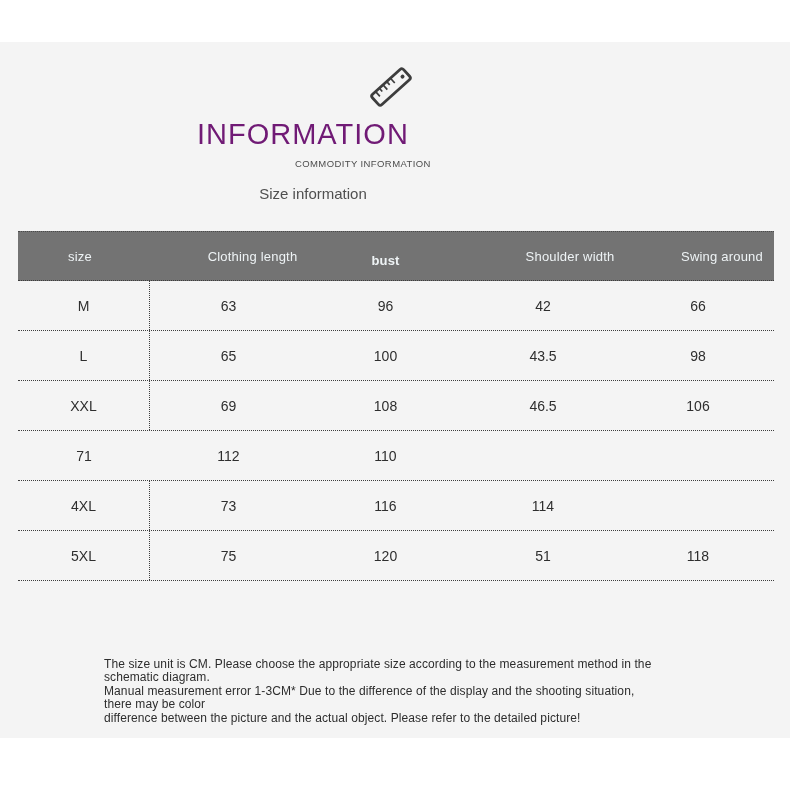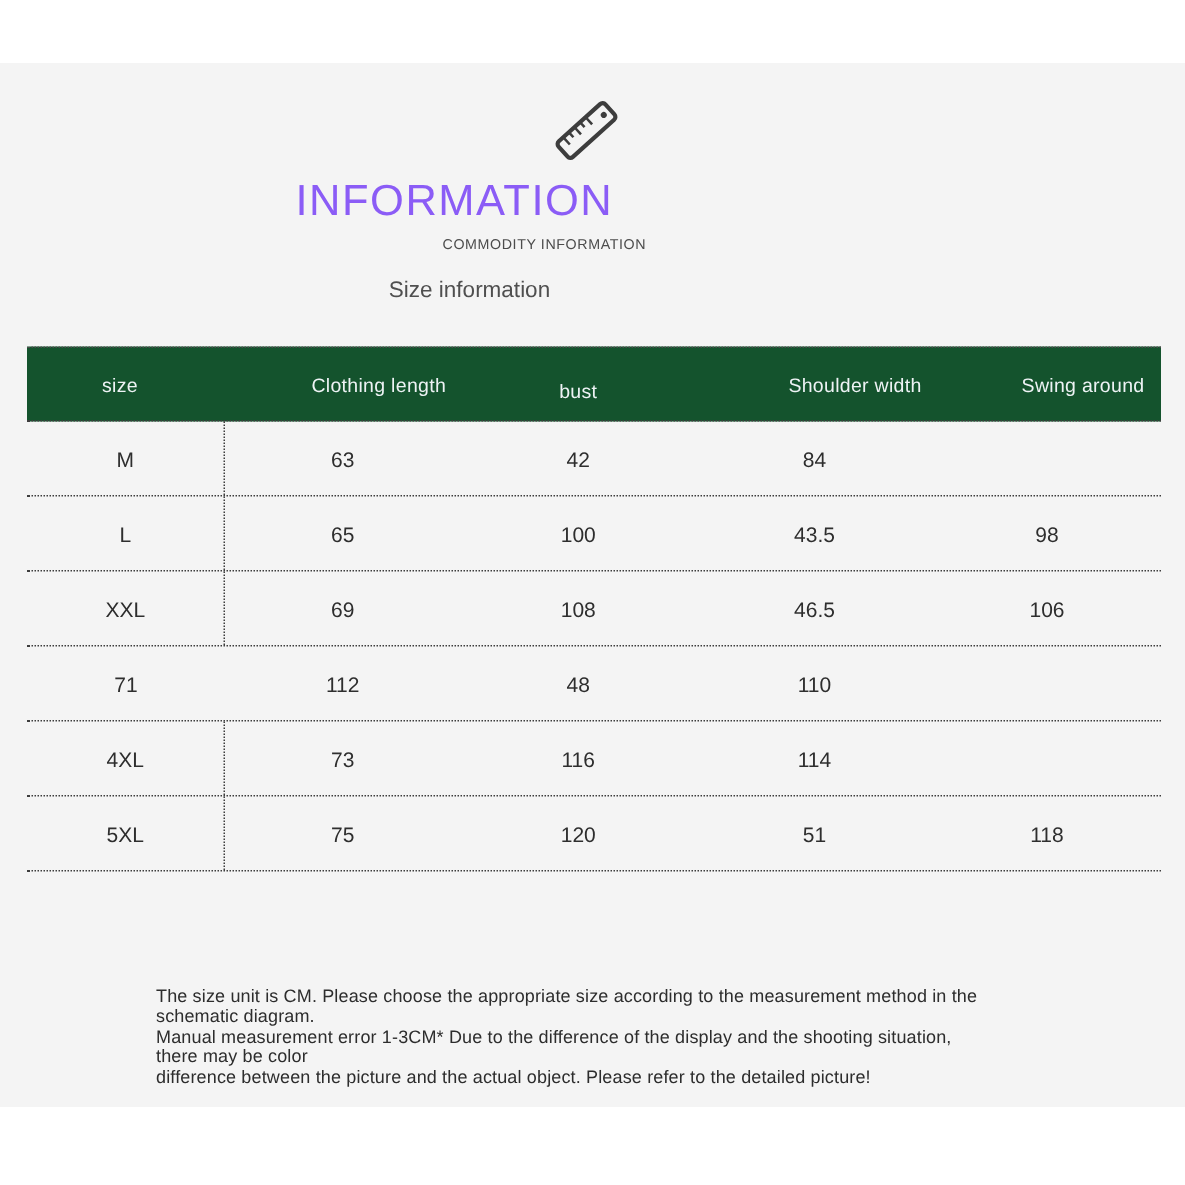--- a/index.html
+++ b/index.html
@@ -20,49 +20,49 @@
 
   
   .ruler{
     position:absolute;left:364px;top:60px;width:54px;height:54px;
   }
   .ruler svg{width:100%;height:100%;}
 
   
   .title{
     position:absolute;left:197px;top:118px;
-    font-size:29px;font-weight:400;color:#8b5cf6;letter-spacing:1px;
+    font-size:29px;font-weight:400;color:#701a75;letter-spacing:1px;
   }
   .subtitle{
     position:absolute;left:295px;top:158px;
     font-size:9.5px;font-weight:400;color:#4c4c4c;letter-spacing:0.4px;text-align:center;
   }
   .section-title{
     position:absolute;left:0;top:185px;width:626px;
     text-align:center;font-size:15px;color:#4f4f4f;
   }
 
   
   .size-table{
     position:absolute;left:18px;top:231px;width:756px;
   }
   .thead{
     display:grid;grid-template-columns:132px 157px 157px 158px 152px;
     height:50px;align-items:center;
-    background:#14532d;
+    background:#737373;
     border-top:1px dotted #4a4a4a;
     border-bottom:1px dotted #3d3d3d;
     box-sizing:border-box;
   }
   .th{
     text-align:center;color:#eef3f5;font-size:13px;letter-spacing:0.2px;
   }
   .th:nth-child(1){transform:translateX(-4px);}
   .th:nth-child(2){transform:translateX(24px);}
-  .th:nth-child(3){transform:translateY(4px);}
+  .th:nth-child(3){transform:translateY(4px);font-weight:bold;}
   .th:nth-child(4){transform:translateX(27px);}
   .th:nth-child(5){transform:translateX(24px);}
   .tr{
     display:grid;grid-template-columns:132px 157px 157px 158px 152px;
     height:50px;align-items:stretch;
     border-bottom:1px dotted #3d3d3d;
     box-sizing:border-box;
   }
   .td{
     display:flex;align-items:center;justify-content:center;
@@ -111,41 +111,41 @@
         <div class="th">size</div>
         <div class="th">Clothing length</div>
         <div class="th">bust</div>
         <div class="th">Shoulder width</div>
         <div class="th">Swing around</div>
       </div>
     <div class="tbody">
         <div class="tr">
           <div class="td size-cell">M</div>
           <div class="td">63</div>
+          <div class="td">96</div>
           <div class="td">42</div>
-          <div class="td">84</div>
+          <div class="td">66</div>
         </div>
         <div class="tr">
           <div class="td size-cell">L</div>
           <div class="td">65</div>
           <div class="td">100</div>
           <div class="td">43.5</div>
           <div class="td">98</div>
         </div>
         <div class="tr">
           <div class="td size-cell">XXL</div>
           <div class="td">69</div>
           <div class="td">108</div>
           <div class="td">46.5</div>
           <div class="td">106</div>
         </div>
         <div class="tr">
           <div class="td">71</div>
           <div class="td">112</div>
-          <div class="td">48</div>
           <div class="td">110</div>
         </div>
         <div class="tr">
           <div class="td size-cell">4XL</div>
           <div class="td">73</div>
           <div class="td">116</div>
           <div class="td">114</div>
         </div>
         <div class="tr">
           <div class="td size-cell">5XL</div>

